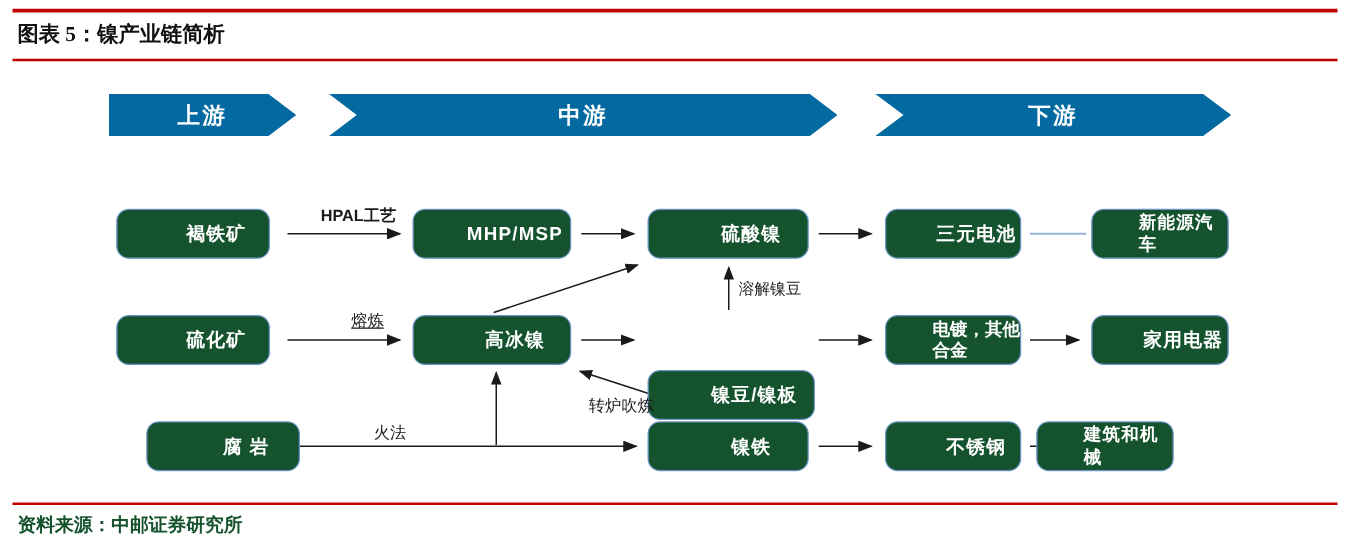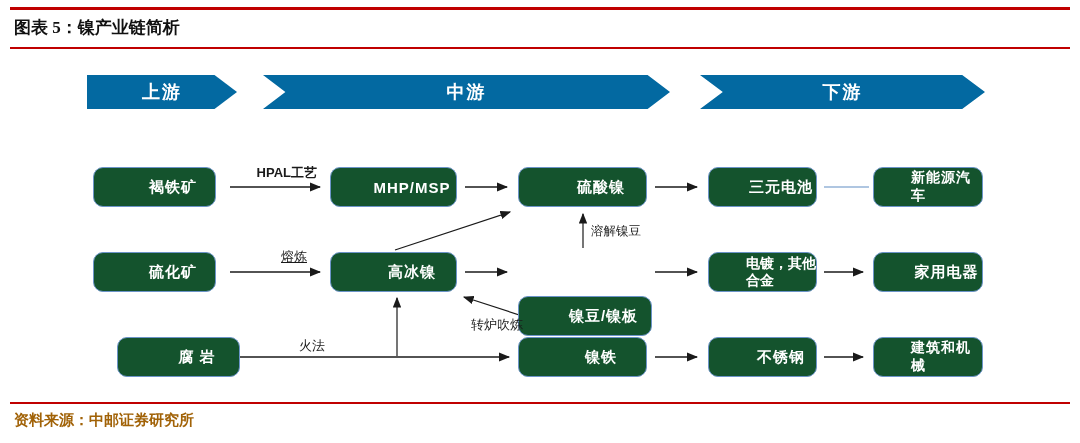--- a/index.html
+++ b/index.html
@@ -5,21 +5,21 @@
   html,body{margin:0;padding:0;background:#fff;}
   #page{position:relative;width:1080px;height:443px;background:#ffffff;overflow:hidden;
         font-family:"Liberation Sans",sans-serif;}
   .rule{position:absolute;left:10px;width:1060px;background:#C00000;}
   #rule-top{top:7px;height:3px;}
   #rule-mid{top:47px;height:2px;}
   #rule-bottom{top:402px;height:2px;}
   #chart-title{position:absolute;left:14px;top:16px;font-family:"Liberation Serif",serif;
         font-size:17px;font-weight:bold;color:#111;}
   #source-note{position:absolute;left:14px;top:411px;font-family:"Liberation Serif",serif;
-        font-size:15px;font-weight:bold;color:#a16207;}
+        font-size:15px;font-weight:bold;color:#14532d;}
   .banner{position:absolute;top:75px;height:34px;background:#0369a1;color:#fff;
         font-size:18px;font-weight:bold;text-align:center;line-height:34px;letter-spacing:2px;}
   #banner-upstream{left:87px;width:150px;
         clip-path:polygon(0 0,85% 0,100% 50%,85% 100%,0 100%);}
   #banner-midstream{left:263px;width:407px;
         clip-path:polygon(0 0,94.5% 0,100% 50%,94.5% 100%,0 100%,5.5% 50%);}
   #banner-downstream{left:700px;width:285px;
         clip-path:polygon(0 0,92% 0,100% 50%,92% 100%,0 100%,8% 50%);}
   .box{position:absolute;height:40px;background:#14532d;border:1.5px solid #6C94C9;
         border-radius:10px;color:#fff;font-size:15px;font-weight:bold;
@@ -79,21 +79,21 @@
   <div class="box" style="left:93px;top:252px;width:123px;">硫化矿</div>
   <div class="box" style="left:330px;top:252px;width:127px;">高冰镍</div>
   <div class="box" style="left:518px;top:252px;width:134px;margin-top:44px;">镍豆/镍板</div>
   <div class="box small-text" style="left:708px;top:252px;width:109px;">电镀，其他
 合金</div>
   <div class="box" style="left:873px;top:252px;width:110px;">家用电器</div>
 
   <div class="box" style="left:93px;top:337px;width:123px;margin-left:24px;">腐 岩</div>
   <div class="box" style="left:518px;top:337px;width:129px;">镍铁</div>
   <div class="box" style="left:708px;top:337px;width:109px;">不锈钢</div>
-  <div class="box" style="left:873px;top:337px;width:110px;font-size:14px;">建筑和机械</div>
+  <div class="box" style="left:829px;top:337px;width:110px;font-size:14px;">建筑和机械</div>
 
   <div class="edge-label bold" style="left:237px;top:164px;width:80px;">HPAL工艺</div>
   <div class="edge-label" style="left:247px;top:248px;width:60px;text-decoration:underline;">熔炼</div>
   <div class="edge-label" style="left:265px;top:337px;width:60px;">火法</div>
   <div class="edge-label" style="left:591px;top:223px;font-size:12.5px;">溶解镍豆</div>
   <div class="edge-label" style="left:471px;top:316px;">转炉吹炼</div>
 
   <div class="rule" id="rule-bottom"></div>
   <div id="source-note">资料来源：中邮证券研究所</div>
 

